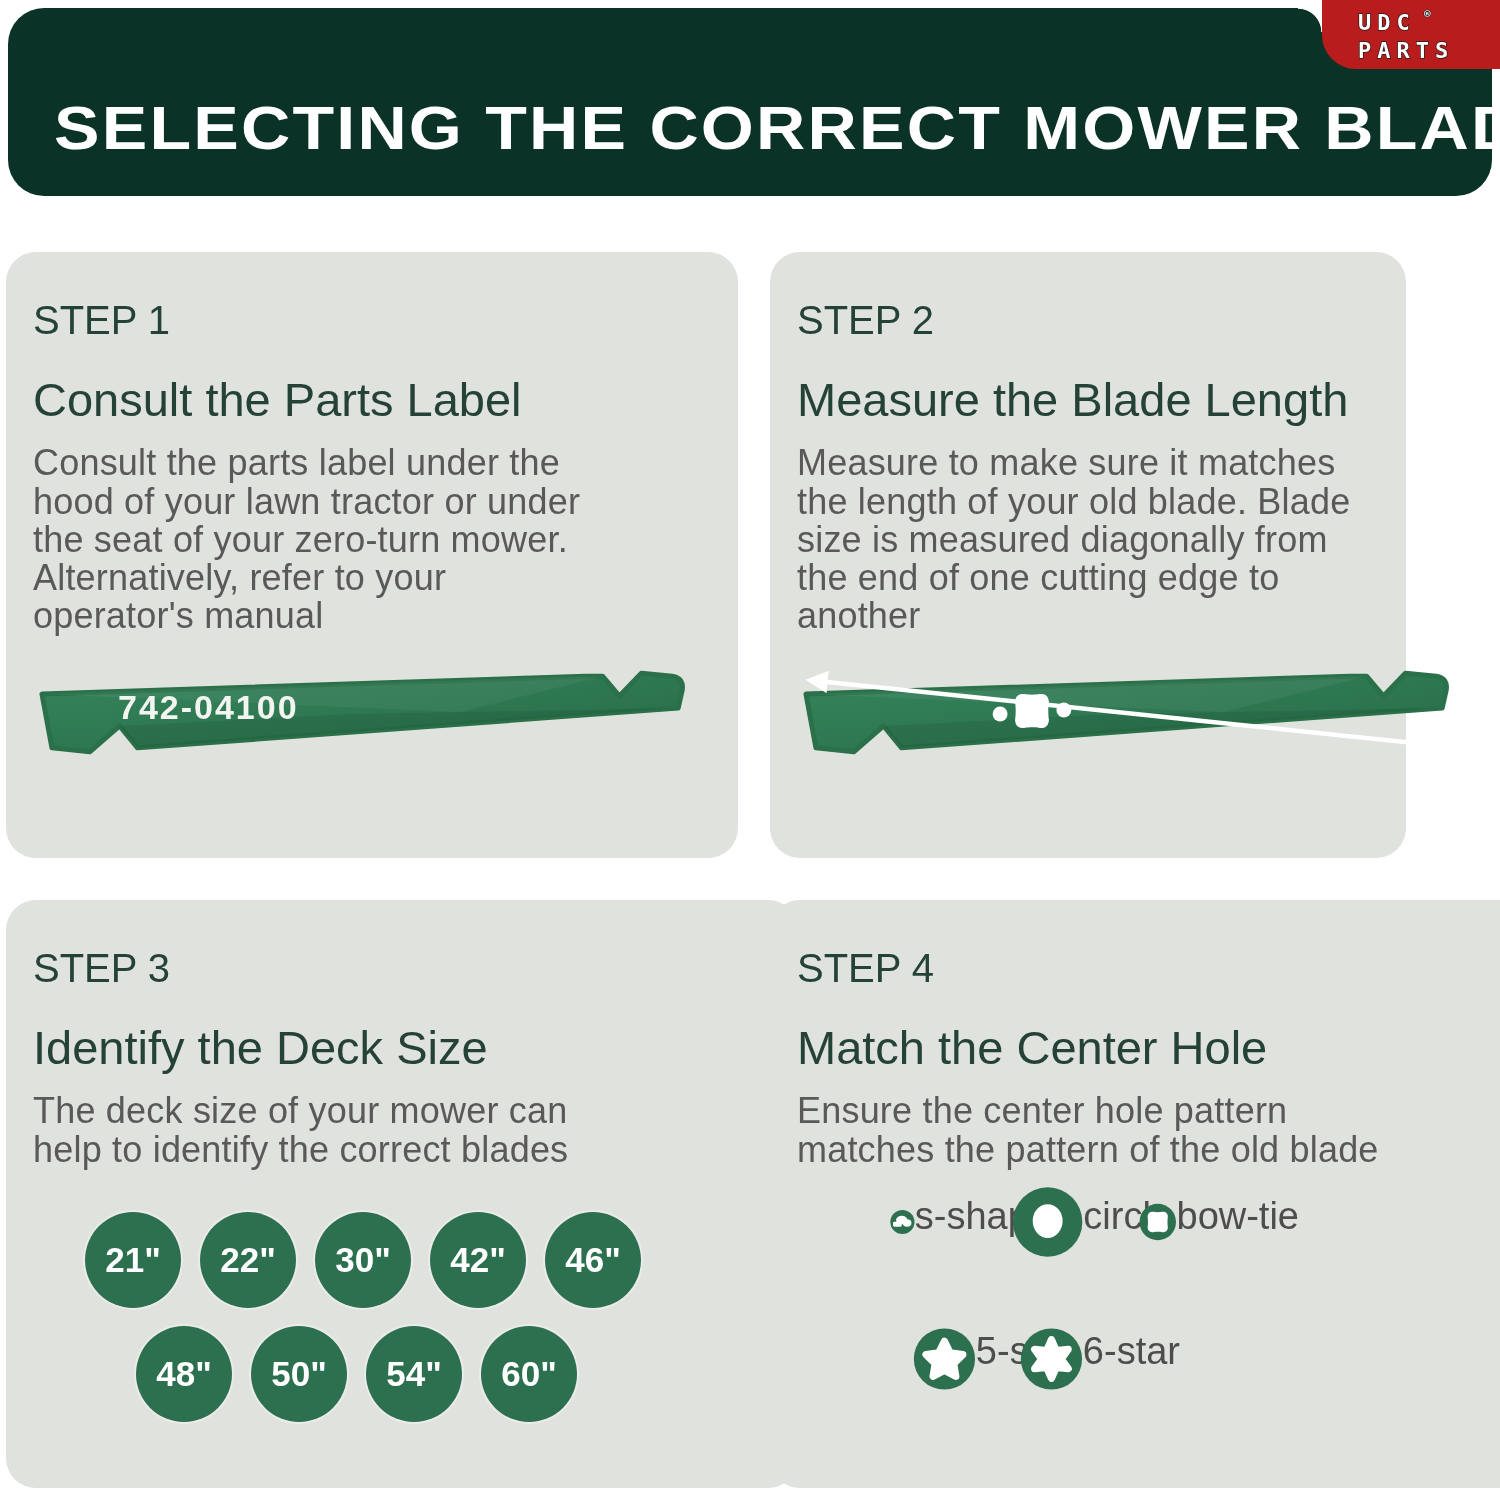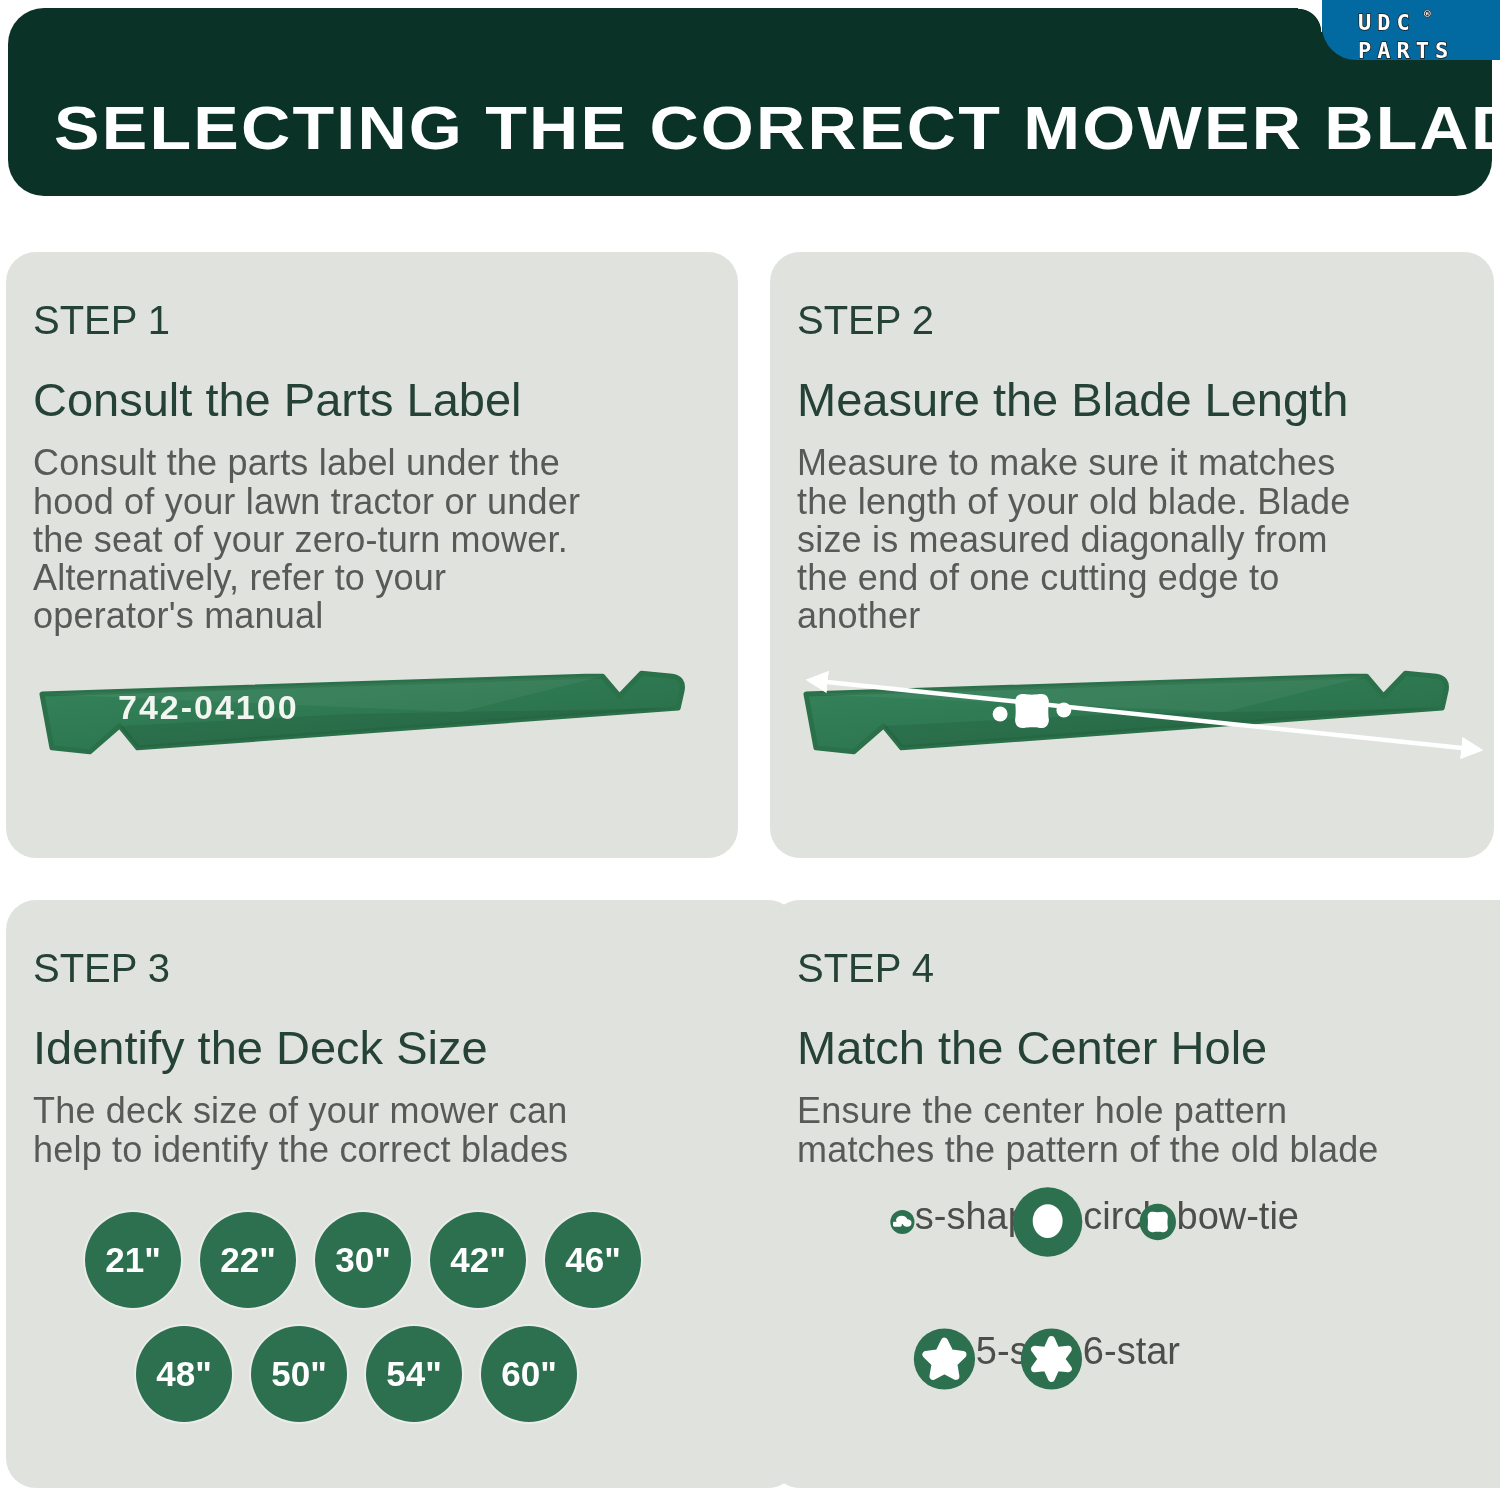--- a/index.html
+++ b/index.html
@@ -12,33 +12,33 @@
        font-family:"Liberation Sans","DejaVu Sans",sans-serif;position:relative}
   .page{position:absolute;inset:0}
 
   
   .banner{position:absolute;left:8px;right:8px;top:8px;height:188px;
           background:var(--header_green,#0b3226);border-radius:36px;
           border-top-right-radius:0;}
   .banner-title{position:absolute;left:46px;top:84px;margin:0;color:#fff;
           font-size:62px;font-weight:700;letter-spacing:2px;white-space:nowrap;
           transform:scaleX(1.10);transform-origin:left center;}
-  .notch{position:absolute;top:0;right:0;width:178px;height:60px;background:#0369a1;
+  .notch{position:absolute;top:0;right:0;width:178px;height:69px;background:#b91c1c;
           border-bottom-left-radius:34px;}
   .notch-fillet{position:absolute;top:8px;right:178px;width:24px;height:24px;
           background:radial-gradient(24px at 0% 100%,var(--header_green,#0b3226) 0 22.8px,#fff 23.6px);}
   .logo{margin:8px 0 0 36px}
   .logo text{font-family:"DejaVu Sans Mono",monospace;font-weight:700;font-size:22px;
           letter-spacing:6px;fill:#fff;stroke:#1c1c1c;stroke-width:1.4px;paint-order:stroke;}
   .logo .reg{font-size:11px;letter-spacing:0;stroke-width:0.9px}
 
   
   .card{position:absolute;background:var(--card_bg,#e0e2de);border-radius:30px;}
   #card1{left:6px;  top:252px;width:732px;height:606px}
-  #card2{left:770px;top:252px;width:724px;height:606px}
+  #card2{left:770px;top:252px;width:636px;height:606px}
   #card3{left:6px;  top:900px;width:792px;height:588px}
   #card4{left:770px;top:900px;width:867px;height:588px}
   .card-inner{padding:44px 28px 0 27px}
   .step-label{font-size:40px;line-height:1.2;color:var(--heading_green,#254236);font-weight:400}
   .step-heading{font-size:47px;line-height:1.2;color:var(--heading_green,#254236);
           font-weight:400;margin-top:28px}
   .step-body{font-size:36px;line-height:1.06;color:var(--body_gray,#595957);
           margin-top:16px;white-space:pre-line;letter-spacing:.2px}
 
   

